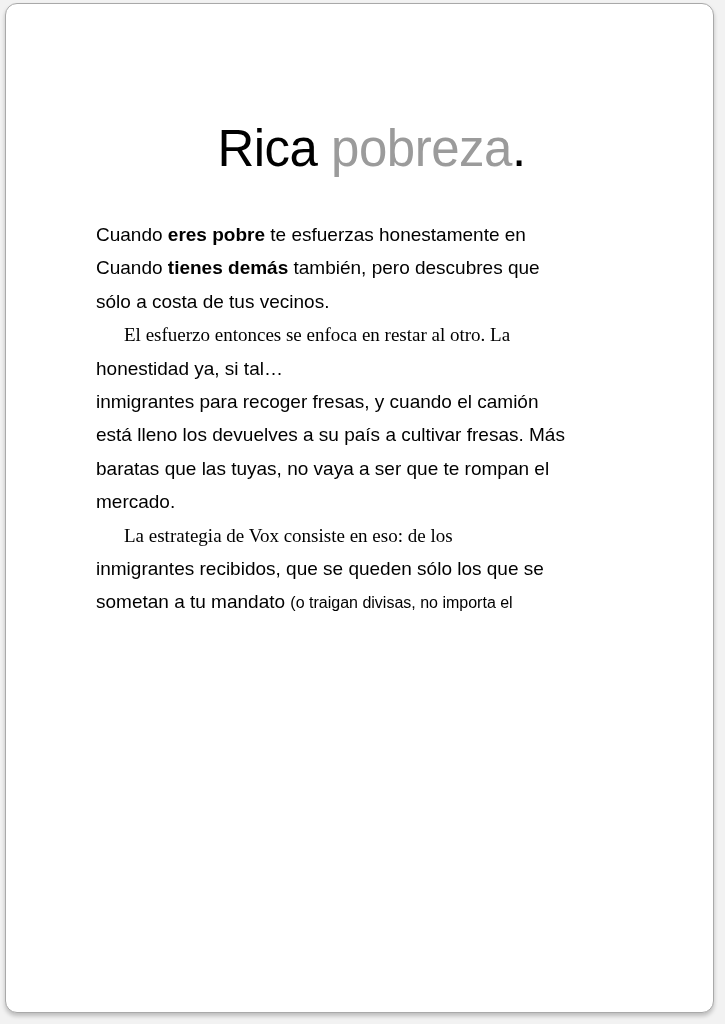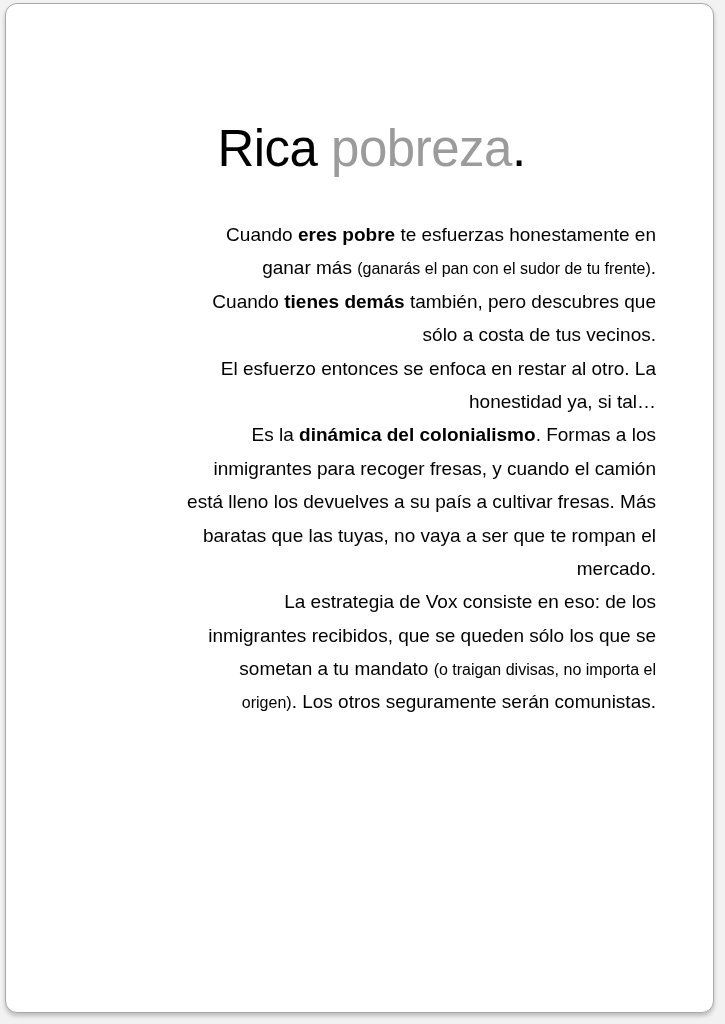--- a/index.html
+++ b/index.html
@@ -36,56 +36,53 @@
   .page-title .secondary {
     color: var(--title-secondary, #9b9b9b);
   }
   .article-body {
     margin-top: 44px;
     padding-left: 90px;
     width: 560px;
     color: #000000;
     font-size: 19px;
   }
-  .para { margin: 0; text-align: right; }
+  .para { margin: 0; }
   .line {
     line-height: 33.4px;
     height: 33.4px;
     white-space: nowrap;
   }
-  .line.indent { padding-left: 28px; }
+  .line.indent { padding-left: 28px; font-family: Liberation Serif, serif; }
   .b { font-weight: 700; }
   .sm { font-size: 16px; }
 </style>
 </head>
 <body>
 
 <div class="page-card">
   <h1 class="page-title"><span>Rica</span><span class="secondary"> pobreza</span><span>.</span></h1>
 
   <div class="article-body">
       <div class="para">
         <div class="line"><span>Cuando </span><span class="b">eres pobre</span><span> te esfuerzas honestamente en</span></div>
-        <div class="line"><span>ganar más </span><span class="sm">(ganarás el pan con el sudor de tu frente)</span><span>.</span></div>
       </div>
       <div class="para">
         <div class="line"><span>Cuando </span><span class="b">tienes demás</span><span> también, pero descubres que</span></div>
         <div class="line"><span>sólo a costa de tus vecinos.</span></div>
       </div>
       <div class="para">
         <div class="line indent"><span>El esfuerzo entonces se enfoca en restar al otro. La</span></div>
         <div class="line"><span>honestidad ya, si tal…</span></div>
       </div>
       <div class="para">
-        <div class="line indent"><span>Es la </span><span class="b">dinámica del colonialismo</span><span>. Formas a los</span></div>
         <div class="line"><span>inmigrantes para recoger fresas, y cuando el camión</span></div>
         <div class="line"><span>está lleno los devuelves a su país a cultivar fresas. Más</span></div>
         <div class="line"><span>baratas que las tuyas, no vaya a ser que te rompan el</span></div>
         <div class="line"><span>mercado.</span></div>
       </div>
       <div class="para">
         <div class="line indent"><span>La estrategia de Vox consiste en eso: de los</span></div>
         <div class="line"><span>inmigrantes recibidos, que se queden sólo los que se</span></div>
         <div class="line"><span>sometan a tu mandato </span><span class="sm">(o traigan divisas, no importa el</span></div>
-        <div class="line"><span class="sm">origen)</span><span>. Los otros seguramente serán comunistas.</span></div>
       </div>
     </div>
 </div>
 
 </body></html>

